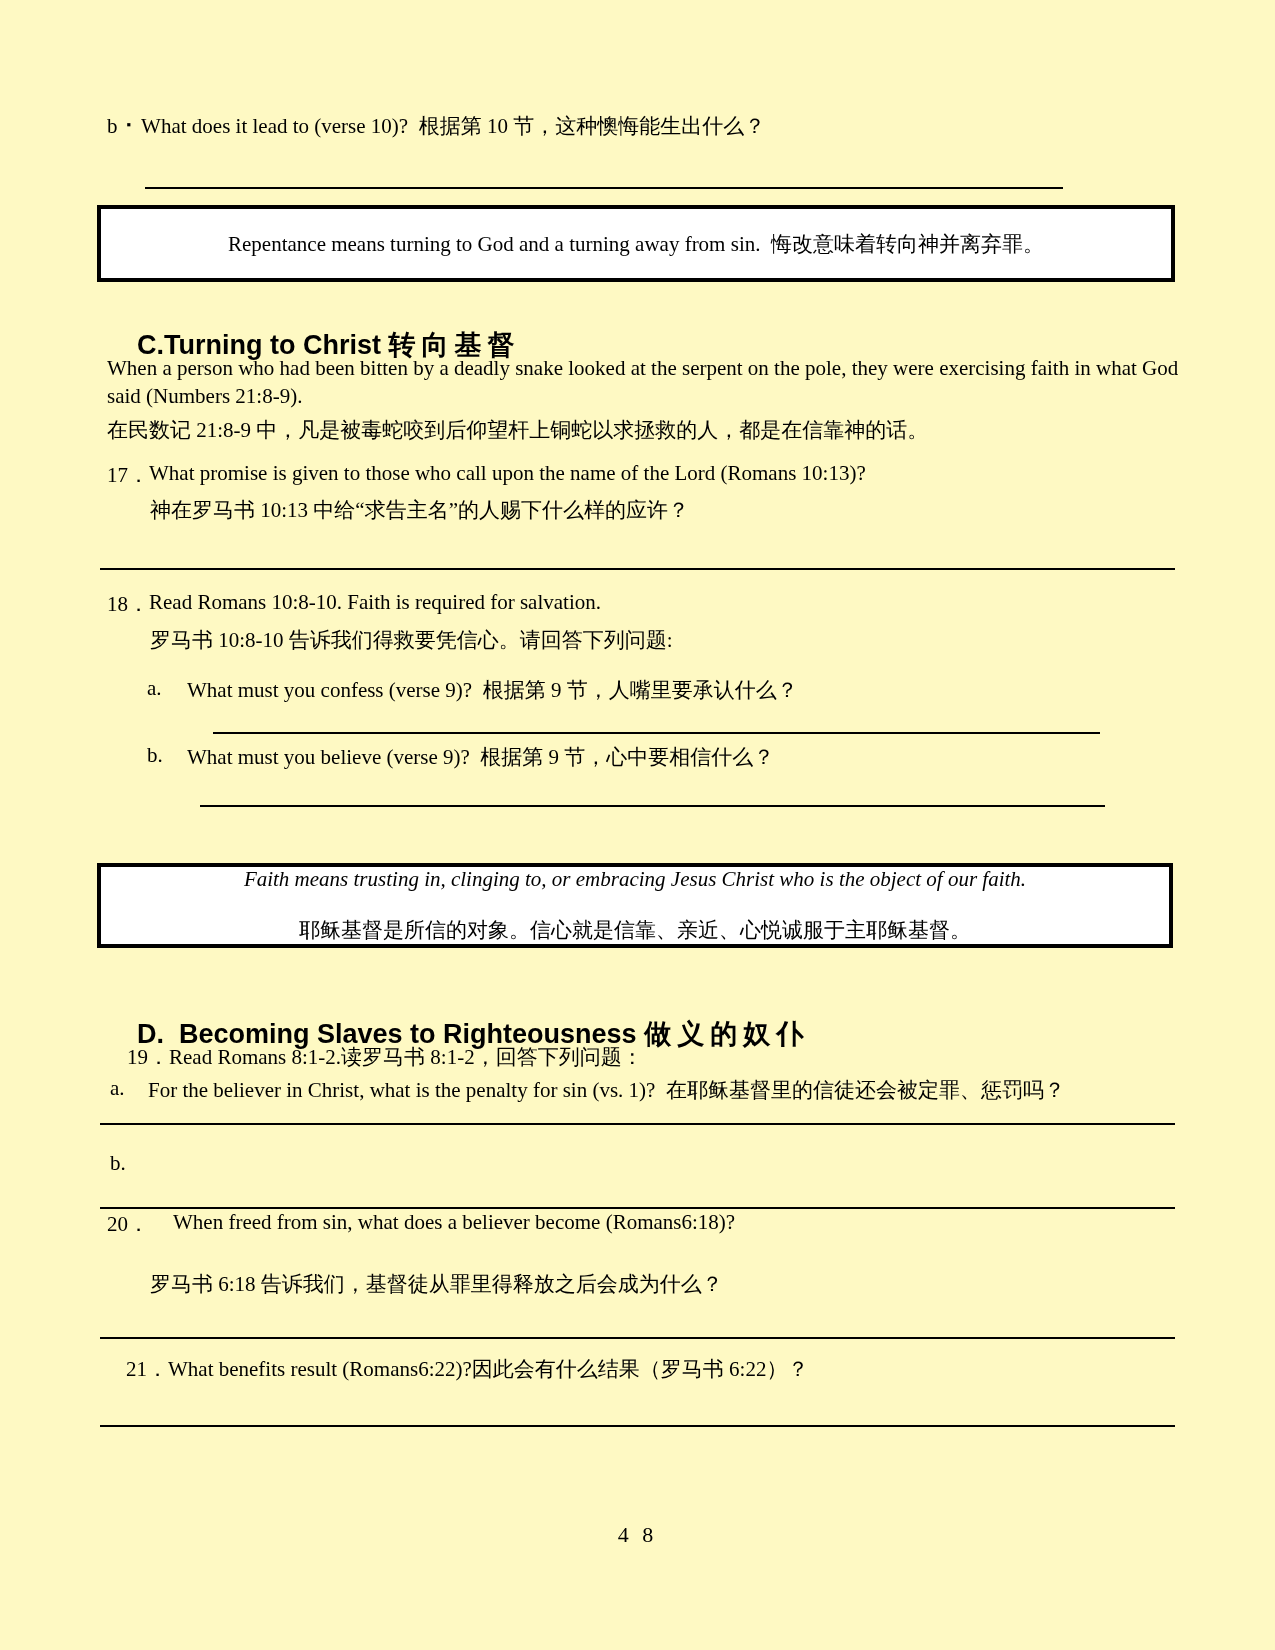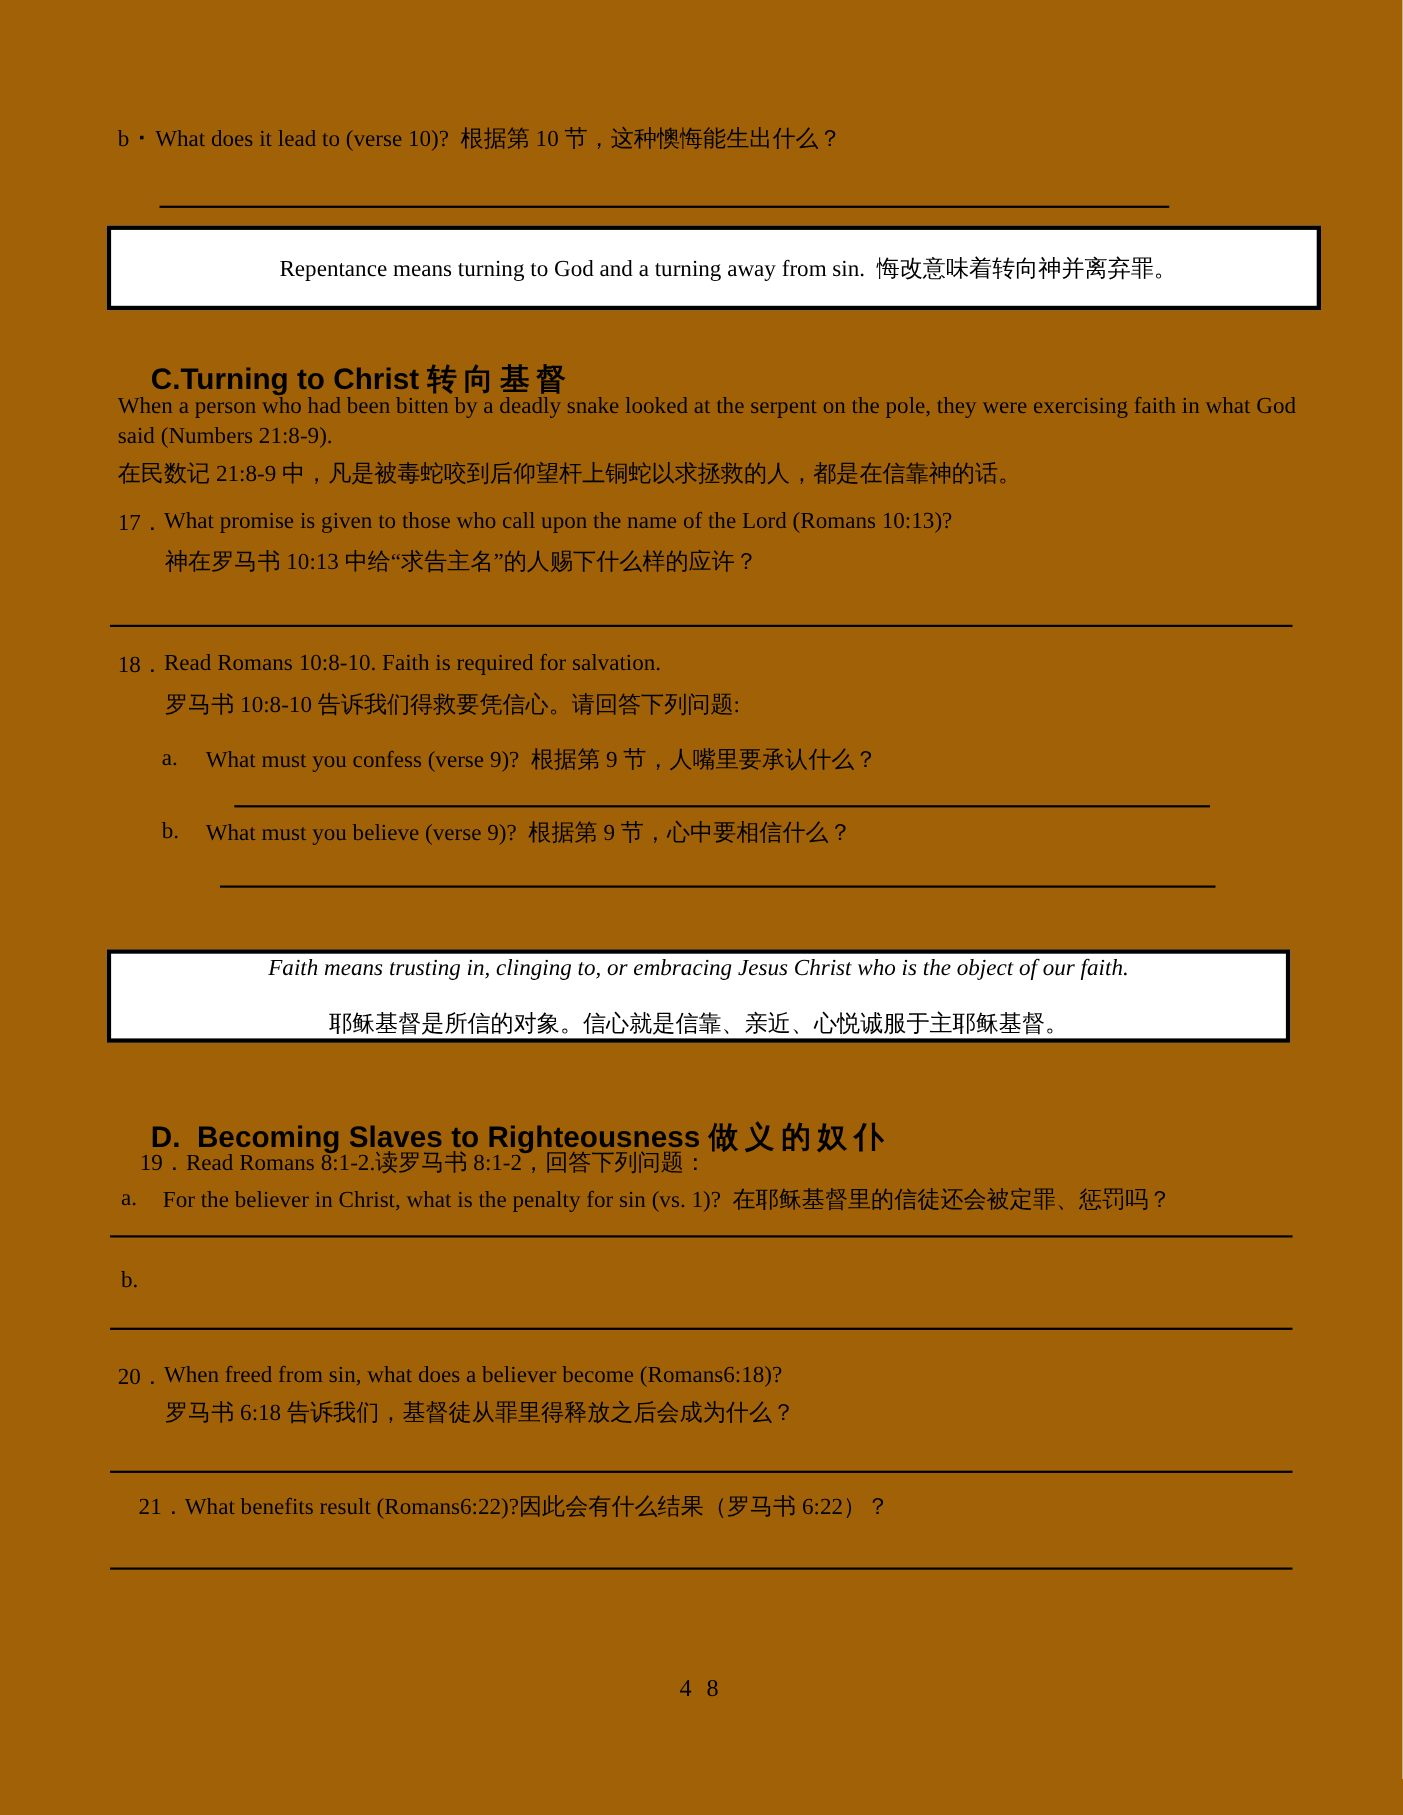--- a/index.html
+++ b/index.html
@@ -1,20 +1,20 @@
 <!DOCTYPE html>
 <html><head>
 <meta charset="utf-8">
 <style>
   html, body { margin: 0; padding: 0; background: #e8e8e8; }
   .page {
     position: relative;
     width: 1275px;
     height: 1650px;
-    background: #a16207;
+    background: #fef9c3;
     color: #000000;
     font-family: "Liberation Serif", "DejaVu Serif", serif;
     font-size: 21px;
     overflow: hidden;
   }
   .abs { position: absolute; }
   .bindtext { white-space: pre-wrap; }
   .row { display: flex; align-items: flex-start; }
   .qnum { display: inline-block; min-width: 42px; flex: 0 0 42px; }
   .sublabel { display: inline-block; min-width: 40px; flex: 0 0 40px; }
@@ -52,21 +52,21 @@
 <body>
 
 <div class="page">
 
   <div class="abs" style="left:107px; top:112px; width:1080px;">
     <span>b</span><span class="bullet-square">▪</span><span class="bindtext">What does it lead to (verse 10)?  根据第 10 节，这种懊悔能生出什么？</span>
   </div>
 
   <div class="abs blank-line" style="left:145px; top:167px; width:918px;"></div>
 
-  <div class="abs callout" style="left:97px; top:205px; width:1070px; height:69px;padding-left:26px;">
+  <div class="abs callout" style="left:97px; top:205px; width:1070px; height:69px;">
     <div class="bindtext">Repentance means turning to God and a turning away from sin.  悔改意味着转向神并离弃罪。</div>
   </div>
 
   <div class="abs heading" style="left:107px; top:296px;">
     <span>C.Turning to Christ </span><span class="zh-spaced">转向基督</span>
   </div>
 
   <div class="abs bindtext" style="left:107px; top:354px; width:1075px; line-height:28px;">When a person who had been bitten by a deadly snake looked at the serpent on the pole, they were exercising faith in what God said (Numbers 21:8-9).</div>
   <div class="abs bindtext" style="left:107px; top:416px; width:1075px;">在民数记 21:8-9 中，凡是被毒蛇咬到后仰望杆上铜蛇以求拯救的人，都是在信靠神的话。</div>
 
@@ -113,21 +113,21 @@
     <span class="sublabel-narrow">a.</span>
     <span class="bindtext">For the believer in Christ, what is the penalty for sin (vs. 1)?  在耶稣基督里的信徒还会被定罪、惩罚吗？</span>
   </div>
   <div class="abs blank-line" style="left:100px; top:1103px; width:1075px;"></div>
 
   <div class="abs row" style="left:110px; top:1151px; width:1080px;">
     <span class="sublabel-narrow">b.</span>
   </div>
   <div class="abs blank-line" style="left:100px; top:1187px; width:1075px;"></div>
 
-  <div class="abs row" style="left:107px; top:1237px; width:1080px;">
+  <div class="abs row" style="left:107px; top:1210px; width:1080px;gap:24px;">
     <span class="qnum">20．</span>
     <span class="bindtext">When freed from sin, what does a believer become (Romans6:18)?</span>
   </div>
   <div class="abs bindtext" style="left:150px; top:1270px; width:1030px;">罗马书 6:18 告诉我们，基督徒从罪里得释放之后会成为什么？</div>
   <div class="abs blank-line" style="left:100px; top:1317px; width:1075px;"></div>
 
   <div class="abs row" style="left:107px; top:1355px; width:1080px;margin-left:19px;">
     <span class="qnum">21．</span>
     <span class="bindtext">What benefits result (Romans6:22)?因此会有什么结果（罗马书 6:22）？</span>
   </div>

